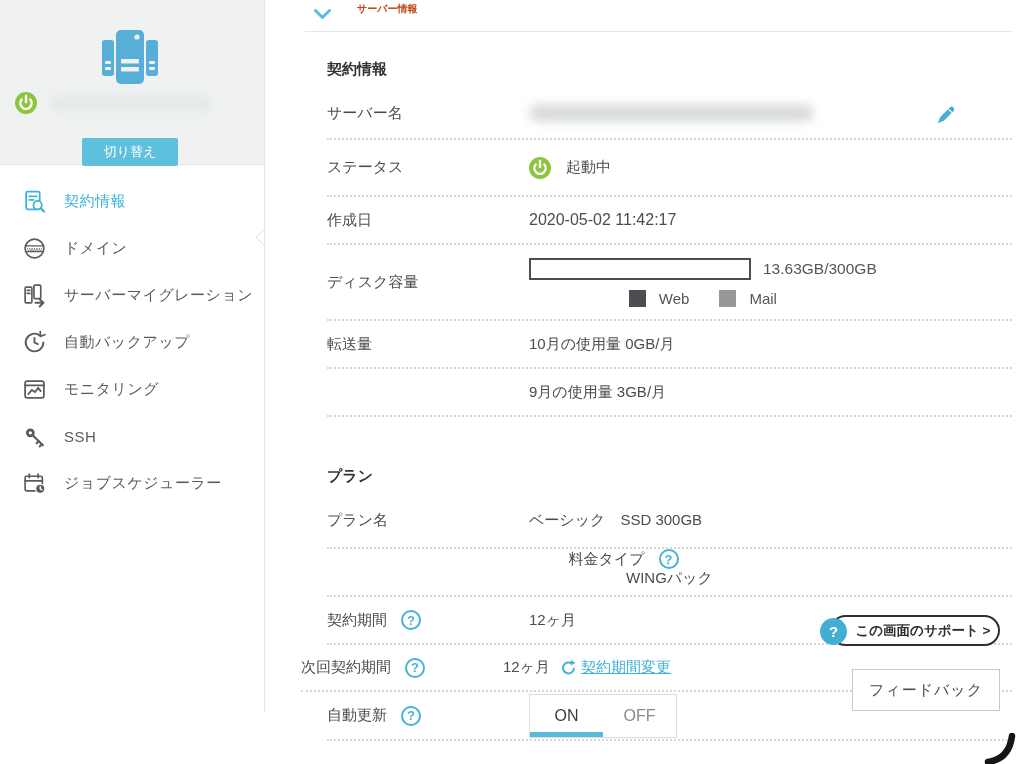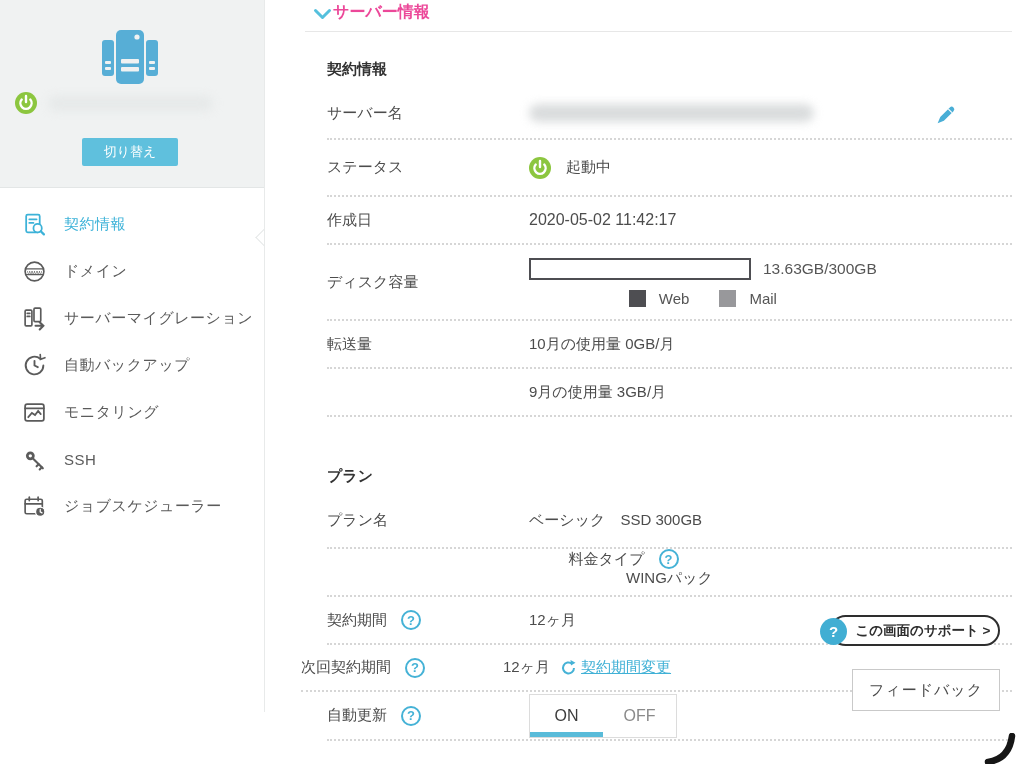--- a/index.html
+++ b/index.html
@@ -4,42 +4,42 @@
 <style>
   * { margin:0; padding:0; box-sizing:border-box; }
   html,body { width:1024px; height:764px; }
   body {
     font-family:"Liberation Sans","DejaVu Sans",sans-serif;
     background:#fff; color:#3f3f3f; position:relative; overflow:hidden;
   }
   
   .sidebar { position:absolute; left:0; top:0; width:265px; height:764px; background:#fff; }
   .side-divider { position:absolute; left:264px; top:0; width:1px; height:712px; background:#e8eaea; }
-  .server-panel { position:relative; width:100%; height:188px; background:#f0f2f2; border-bottom:1px solid #e3e6e6; }
+  .server-panel { position:relative; width:100%; height:165px; background:#f0f2f2; border-bottom:1px solid #e3e6e6; }
   .server-icon { position:absolute; left:98px; top:28px; }
   .power-badge { position:absolute; left:15px; top:92px; width:22px; height:22px; }
   .blur-name-side { position:absolute; left:48px; top:96px; width:165px; height:15px;
      background:#e6e9e9; border-radius:8px; filter:blur(5px); }
   .switch-btn { position:absolute; left:82px; top:138px; width:96px; height:28px;
      background:#5fc0dd; color:#fff; font-size:13px; border:none; border-radius:2px;
      display:flex; align-items:center; justify-content:center; cursor:pointer;
      font-family:inherit; }
   .menu { padding-top:13px; }
   .mi { height:47px; display:flex; align-items:center; padding-left:21px; cursor:pointer; }
   .mico { width:26px; height:26px; display:flex; align-items:center; justify-content:center; }
   .milabel { margin-left:17px; font-size:15px; color:#5b5b5b; letter-spacing:.5px; }
   .mi.active .milabel { color:#3cb2d8; }
   .active-notch { position:absolute; left:258px; top:231px; width:13px; height:13px;
      background:#fff; transform:rotate(45deg);
      border-left:1px solid #e5e7e7; border-bottom:1px solid #e5e7e7; }
   
   .content { position:absolute; left:265px; top:0; width:759px; height:764px; background:#fff; }
   .c-header { position:relative; height:32px; border-bottom:1px solid #e7e7e7; margin:0 12px 0 40px; }
   .c-header .chev { position:absolute; left:8px; top:7px; }
-  .c-title { position:absolute; left:28px; top:2px; font-size:16px; font-weight:bold; color:#ec4899; }
+  .c-title { position:absolute; left:52px; top:2px; font-size:10px; font-weight:bold; color:#c2410c; }
   .sec-head { margin:28px 12px 0 62px; font-size:15px; font-weight:bold; color:#333; height:20px; }
   .rows { margin-top:8px; }
   .row { display:flex; align-items:center; margin:0 12px 0 62px; padding-left:0;
      border-bottom:2px dotted #d6d6d6; position:relative; font-size:15px; }
   .row .lbl { width:202px; color:#4c4c4c; display:flex; align-items:center; flex-shrink:0; }
   .row .val { color:#4c4c4c; display:flex; align-items:center; }
   .r-name { height:52px; }
   .r-status { height:57px; }
   .r-created { height:48px; }
   .r-disk { height:76px; }

